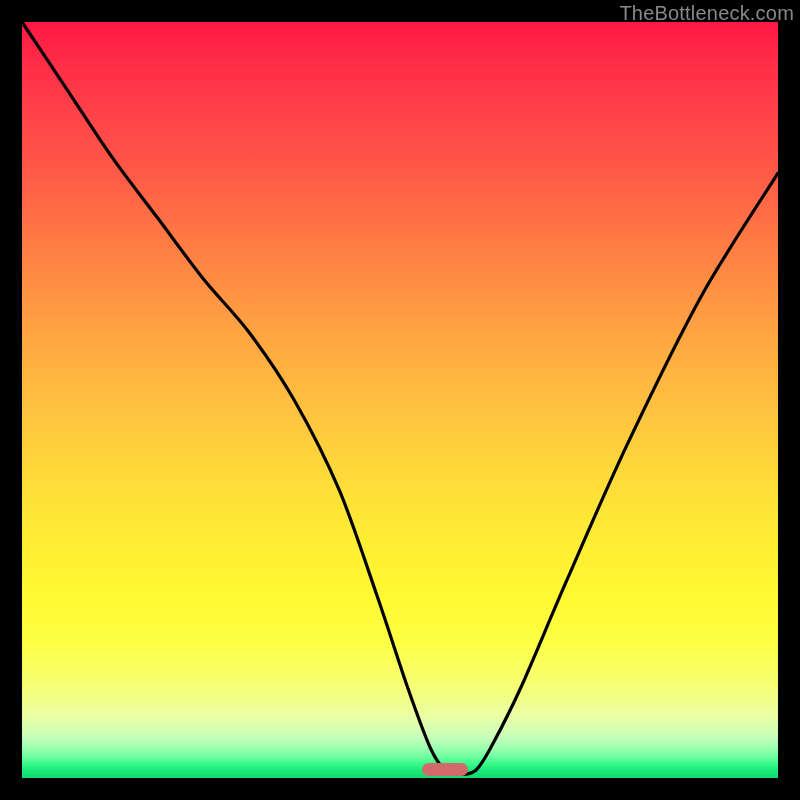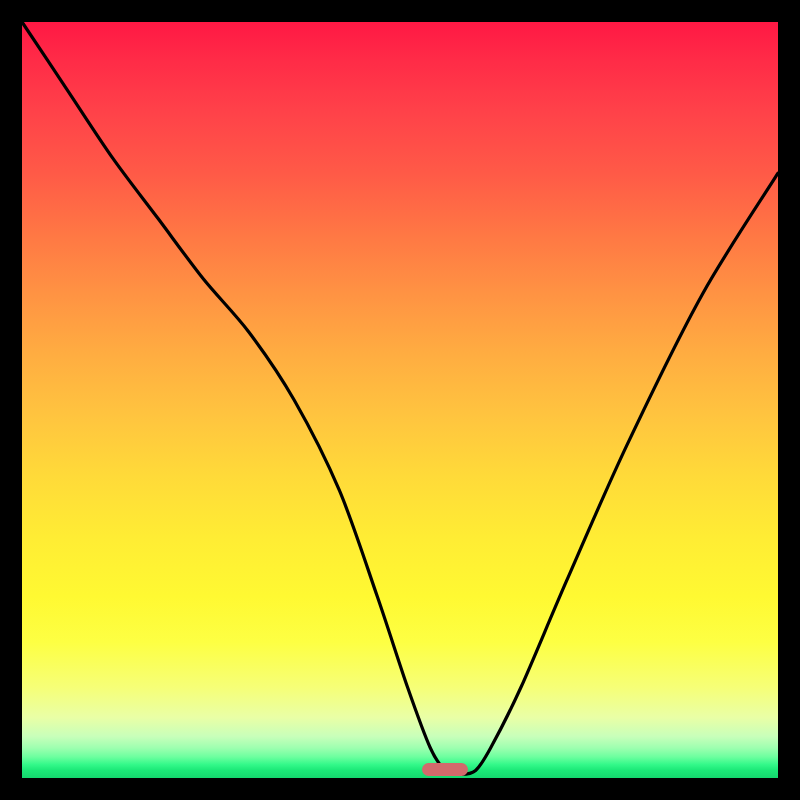--- a/index.html
+++ b/index.html
@@ -80,13 +80,14 @@
   <div class="plot-area">
 
     <svg class="curve" viewBox="0 0 756 756" preserveAspectRatio="none">
       <path id="curve-path" fill="none" stroke="#000000" stroke-width="3.2" stroke-linecap="round" stroke-linejoin="round" d="M 0.00 0.00 C 6.80 10.21, 31.75 47.63, 45.36 68.04 C 58.97 88.45, 77.11 116.80, 90.72 136.08 C 104.33 155.36, 122.47 178.42, 136.08 196.56 C 149.69 214.70, 167.83 240.03, 181.44 257.04 C 195.05 274.05, 213.19 291.82, 226.80 309.96 C 240.41 328.10, 258.55 354.19, 272.16 378.00 C 285.77 401.81, 305.05 439.24, 317.52 468.72 C 329.99 498.20, 345.11 545.08, 355.32 574.56 C 365.53 604.04, 377.62 642.60, 385.56 665.28 C 393.50 687.96, 402.57 713.29, 408.24 725.76 C 413.91 738.23, 418.82 744.47, 423.36 748.44 C 427.90 752.41, 433.94 752.22, 438.48 752.22 C 443.02 752.22, 449.06 752.41, 453.60 748.44 C 458.14 744.47, 461.92 738.23, 468.72 725.76 C 475.52 713.29, 487.62 690.23, 498.96 665.28 C 510.30 640.33, 528.44 595.73, 544.32 559.44 C 560.20 523.15, 584.39 466.45, 604.80 423.36 C 625.21 380.27, 657.72 312.98, 680.40 272.16 C 703.08 231.34, 744.66 169.34, 756.00 151.20"></path>
     </svg>
 
     <div id="minimum-marker" class="marker" style="left: 400.3px; top: 740.9px; width: 46.1px; background: rgb(210, 106, 108);"></div>
 
   </div>
 
+  <div class="watermark">TheBottleneck.com</div>
 </div>
 
 </body></html>

